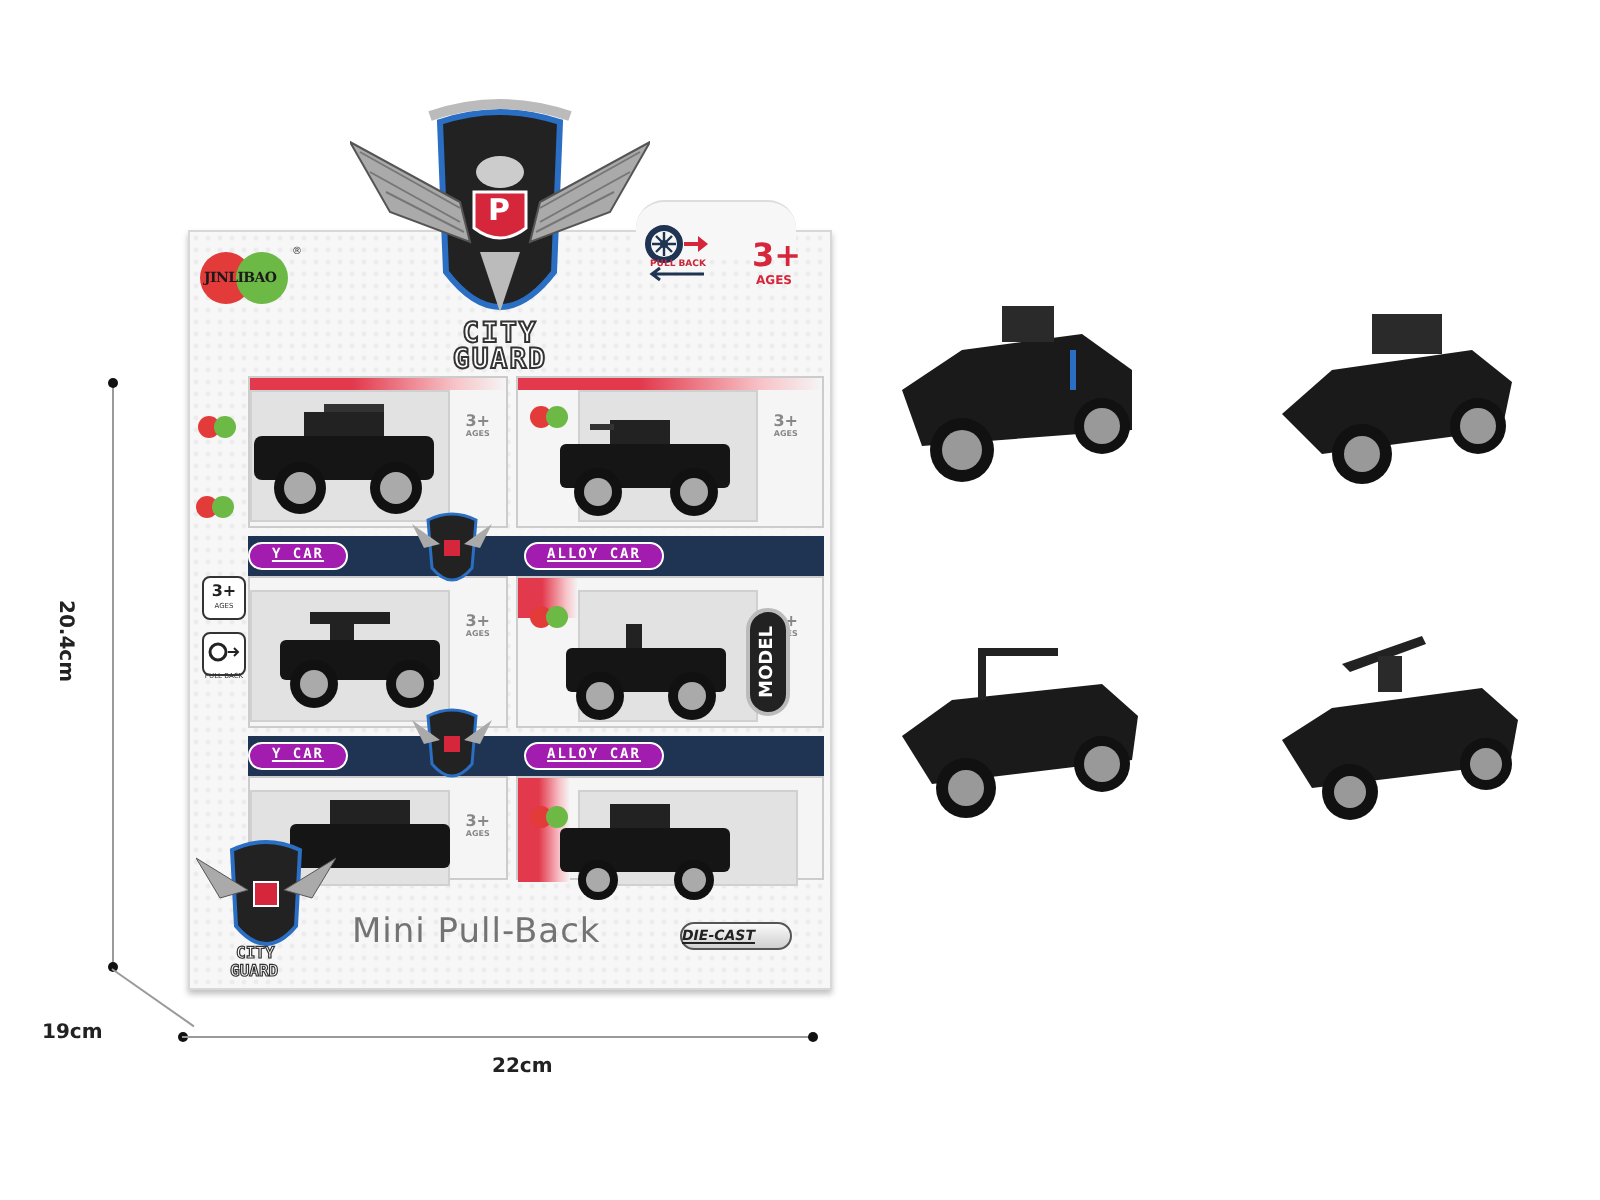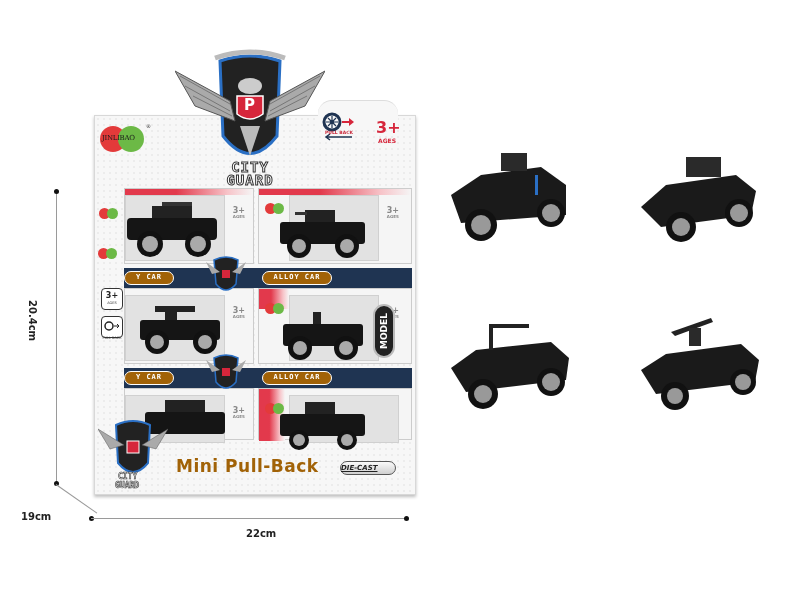--- a/index.html
+++ b/index.html
@@ -23,21 +23,21 @@
   .header-tab {
     position: absolute; left: 318px; top: 100px; width: 80px; height: 30px;
     background: #f7f7f7; border-radius: 14px 14px 0 0; border-top: 1px solid #ddd;
   }
 
   
   .brand-logo { position: absolute; left: 100px; top: 126px; width: 46px; height: 26px; }
   .brand-logo .c1, .brand-logo .c2 { position: absolute; top: 0; width: 26px; height: 26px; border-radius: 50%; }
   .brand-logo .c1 { left: 0; background: #e33a3a; }
   .brand-logo .c2 { left: 18px; background: #6cb946; }
-  .brand-logo .txt { position: absolute; left: 2px; top: 8px; font-family: "DejaVu Serif", serif; font-weight: normal; font-size: 7px; color: #1a1a1a; letter-spacing: -0.3px; }
+  .brand-logo .txt { position: absolute; left: 2px; top: 8px; font-family: "DejaVu Serif", serif; font-weight: bold; font-size: 7px; color: #1a1a1a; letter-spacing: -0.3px; }
   .brand-logo .reg { position: absolute; left: 46px; top: -3px; font-size: 5px; color: #333; }
 
   
   .emblem { position: absolute; left: 175px; top: 46px; width: 150px; height: 140px; }
   .emblem-text {
     position: absolute; left: 0; width: 100%; text-align: center;
     font-family: "DejaVu Sans Mono", monospace; font-weight: bold; color: #fff;
     -webkit-text-stroke: 1px #333; letter-spacing: 1px;
   }
 
@@ -58,44 +58,44 @@
   .card .window { position: absolute; left: 28px; top: 6px; width: 90px; height: 66px; background: #e2e2e2; border: 1px solid #d0d0d0; }
   .card .mini-ages { position: absolute; right: 12px; top: 18px; font-size: 8px; color: #888; font-weight: bold; text-align: center; line-height: 1; }
   .card .mini-ages small { display: block; font-size: 4px; }
   .mini-logo { position: absolute; left: 6px; top: 14px; width: 20px; height: 11px; }
   .mini-logo i { position: absolute; top: 0; width: 11px; height: 11px; border-radius: 50%; }
   .mini-logo i:first-child { left: 0; background: #e33a3a; }
   .mini-logo i:last-child { left: 8px; background: #6cb946; }
 
   .navy-band { position: absolute; background: #1f3452; }
   .alloy-pill {
-    position: absolute; height: 14px; border-radius: 8px; background: #a16207;
+    position: absolute; height: 14px; border-radius: 8px; background: #a21caf;
     border: 1.5px solid #fff; color: #fff; font-size: 7px; font-weight: bold;
-    text-align: center; line-height: 11px; letter-spacing: 1px; font-family: "DejaVu Sans Mono", monospace;
+    text-align: center; line-height: 11px; letter-spacing: 1px; font-family: "DejaVu Sans Mono", monospace; text-decoration: underline;
   }
 
   
   .veh { position: absolute; }
 
   .model-badge {
     position: absolute; left: 373px; top: 304px; width: 22px; height: 54px;
     background: #222; border-radius: 11px; border: 2px solid #bbb;
   }
   .model-badge span {
     position: absolute; left: 50%; top: 50%; transform: translate(-50%,-50%) rotate(-90deg);
     color: #fff; font-size: 9px; font-weight: bold; white-space: nowrap;
   }
 
   .side-badge { position: absolute; width: 22px; height: 22px; border: 1.5px solid #333; border-radius: 4px; background: #fff; text-align: center; }
   .side-badge b { display: block; font-size: 8px; line-height: 10px; margin-top: 2px; color: #222; }
   .side-badge small { display: block; font-size: 3.5px; color: #333; }
 
   .title-text {
-    position: absolute; left: 176px; top: 456px; font-size: 17px; font-weight: 700;
-    color: #a16207; letter-spacing: 0.5px; font-family: "DejaVu Sans", sans-serif;
+    position: absolute; left: 176px; top: 456px; font-size: 17px; font-weight: 400;
+    color: #737373; letter-spacing: 0.5px; font-family: "DejaVu Sans", sans-serif;
   }
   .diecast {
     position: absolute; left: 340px; top: 461px; width: 56px; height: 14px; border-radius: 7px;
     background: linear-gradient(#fafafa, #cfcfcf); border: 1px solid #555;
     font-size: 7px; font-weight: bold; font-style: italic; color: #222; text-align: left; line-height: 12px; text-decoration: underline;
   }
 
   
   .product { position: absolute; width: 140px; }
   .product svg { display: block; margin: 0 auto; }

